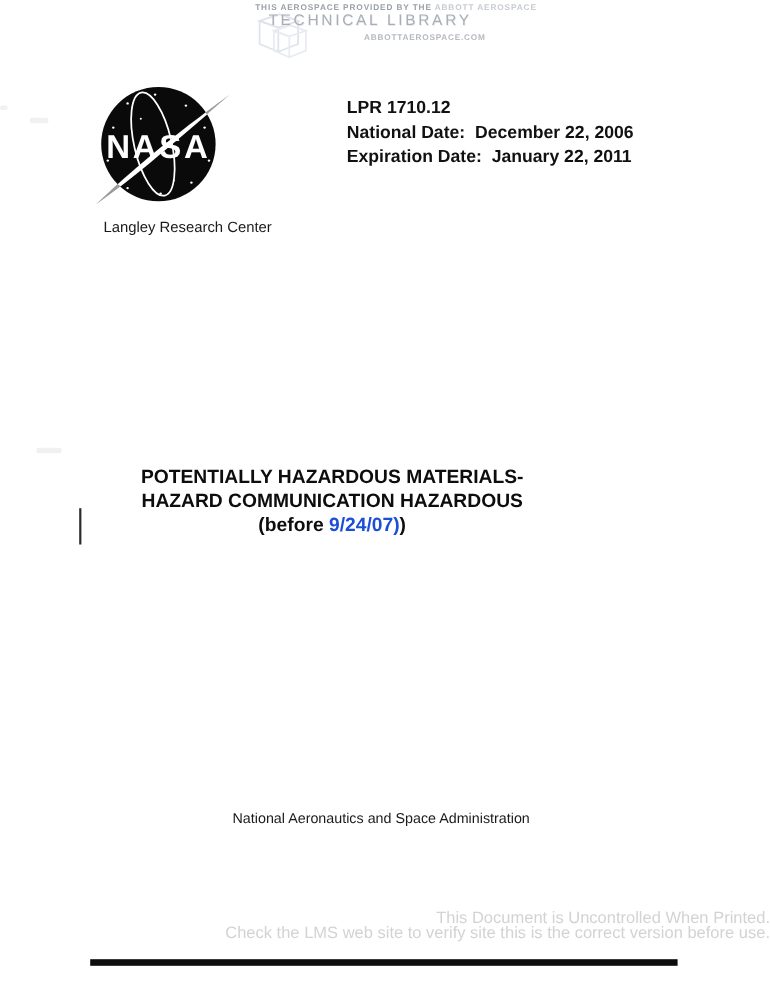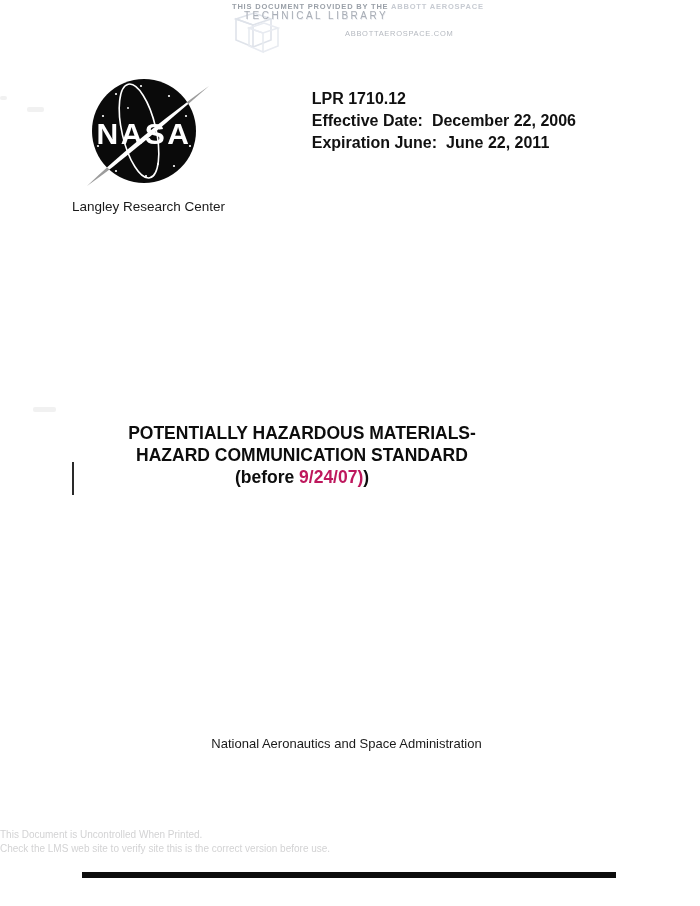--- a/index.html
+++ b/index.html
@@ -17,27 +17,27 @@
   
   .wm-provided {
     position: absolute; left: 232px; top: 2px;
     font-size: 7.5px; letter-spacing: 0.8px; font-weight: bold;
     white-space: nowrap;
   }
   .wm-provided .wm-dark { color: #9aa0a8; }
   .wm-provided .wm-light { color: #c7cbd2; margin-top: 40px; }
   .wm-library {
     position: absolute; left: 244px; top: 10px;
-    font-size: 10px; letter-spacing: 2.5px; color: #a9aeb6;
+    font-size: 14px; letter-spacing: 2.5px; color: #a9aeb6;
     white-space: nowrap;
     text-shadow: 0.5px 0.5px 0 #e7e9ee;
   }
   .wm-site {
-    position: absolute; left: 345px; top: 29px;
-    font-size: 7.5px; letter-spacing: 0.7px; font-weight: normal;
+    position: absolute; left: 331px; top: 29px;
+    font-size: 7.5px; letter-spacing: 0.7px; font-weight: bold;
     color: #b5b9c0; white-space: nowrap;
   }
   .wm-cube { position: absolute; left: 231px; top: 6px; }
 
   
   .nasa-logo { position: absolute; left: 86px; top: 76px; }
   .nasa-logo text {
     font-family: "Liberation Sans", sans-serif;
     font-weight: bold;
   }
@@ -46,49 +46,49 @@
   .doc-meta {
     position: absolute; top: 88px; right: 124px;
     text-align: left;
     font-size: 16px; font-weight: bold; line-height: 22px;
     white-space: nowrap;
   }
   .meta-label { margin-right: 9px; }
 
   
   .center-name {
-    position: absolute; left: 72px; top: 198px;
+    position: absolute; left: 94px; top: 198px;
     font-size: 13.5px; line-height: 18px; color: #1a1a1a;
   }
 
   
   .change-bar {
     position: absolute; left: 72px; top: 462px;
     width: 2px; height: 33px; background: #2a2a2a;
   }
 
   
   .title-block {
     position: absolute; left: 0; top: 422px; width: 604px;
     text-align: center;
     font-size: 17.5px; font-weight: bold; line-height: 22px;
     color: #0d0d0d;
   }
-  .title-block .red { color: #be185d; text-align: center; }
+  .title-block .red { color: #1d4ed8; text-align: center; }
 
   
   .agency-line {
     position: absolute; left: 0; top: 736px; width: 693px;
     text-align: center; font-size: 13px; color: #1a1a1a;
   }
 
   
   .footer-note {
     position: absolute; left: 0; top: 828px; width: 700px;
-    text-align: left; font-size: 10px; line-height: 13.5px;
+    text-align: right; font-size: 15px; line-height: 13.5px;
     color: #d3d3d4;
   }
 
   
   .bottom-bar {
     position: absolute; left: 82px; top: 872px;
     width: 534px; height: 6px; background: #0d0d0d;
   }
 
   
@@ -107,21 +107,21 @@
       <path d="M5,13 L23,7 L40,13 L22,19 Z"></path>
       <path d="M5,13 L5,34 L22,41 L22,19 Z"></path>
       <path d="M40,13 L40,34 L22,41"></path>
       <path d="M18,22 L33,17 L47,22 L32,27 Z" stroke="#e8ebf1"></path>
       <path d="M18,22 L18,40 L32,46 L32,27 Z" stroke="#e8ebf1"></path>
       <path d="M47,22 L47,40 L32,46" stroke="#e8ebf1"></path>
     </g>
   </svg>
 
   <div class="wm-provided">
-    <span class="wm-dark">THIS DOCUMENT PROVIDED BY THE</span>
+    <span class="wm-dark">THIS AEROSPACE PROVIDED BY THE</span>
     <span class="wm-light">ABBOTT AEROSPACE</span>
   </div>
 
   <div class="wm-library">TECHNICAL LIBRARY</div>
 
   <div class="wm-site">ABBOTTAEROSPACE.COM</div>
 
   <svg class="nasa-logo" width="124" height="114" viewBox="0 0 124 114">
     <defs>
       <clipPath id="nasaClip">
@@ -148,34 +148,34 @@
         <circle cx="104" cy="70" r="1.1"></circle>
       <circle cx="42" cy="32" r="0.9"></circle>
         <circle cx="72" cy="88" r="0.9"></circle>
     </g>
     <text x="58" y="68" text-anchor="middle" font-size="30" letter-spacing="2.5" fill="#ffffff">NASA</text>
   </svg>
 
   <div class="doc-meta">
     <div>LPR 1710.12</div>
     <div>
-      <span class="meta-label">Effective Date:</span><span>December 22, 2006</span>
+      <span class="meta-label">National Date:</span><span>December 22, 2006</span>
     </div>
     <div>
-      <span class="meta-label">Expiration June:</span><span>June 22, 2011</span>
+      <span class="meta-label">Expiration Date:</span><span>January 22, 2011</span>
     </div>
   </div>
 
   <div class="center-name">Langley Research Center</div>
 
   <div class="change-bar"></div>
 
   <div class="title-block">
     <div>POTENTIALLY HAZARDOUS MATERIALS-</div>
-    <div>HAZARD COMMUNICATION STANDARD</div>
+    <div>HAZARD COMMUNICATION HAZARDOUS</div>
     <div><span>(before </span><span class="red">9/24/07)</span><span>)</span></div>
   </div>
 
   <div class="agency-line">National Aeronautics and Space Administration</div>
 
   <div class="footer-note">
     <div>This Document is Uncontrolled When Printed.</div>
     <div>Check the LMS web site to verify site this is the correct version before use.</div>
   </div>
 

